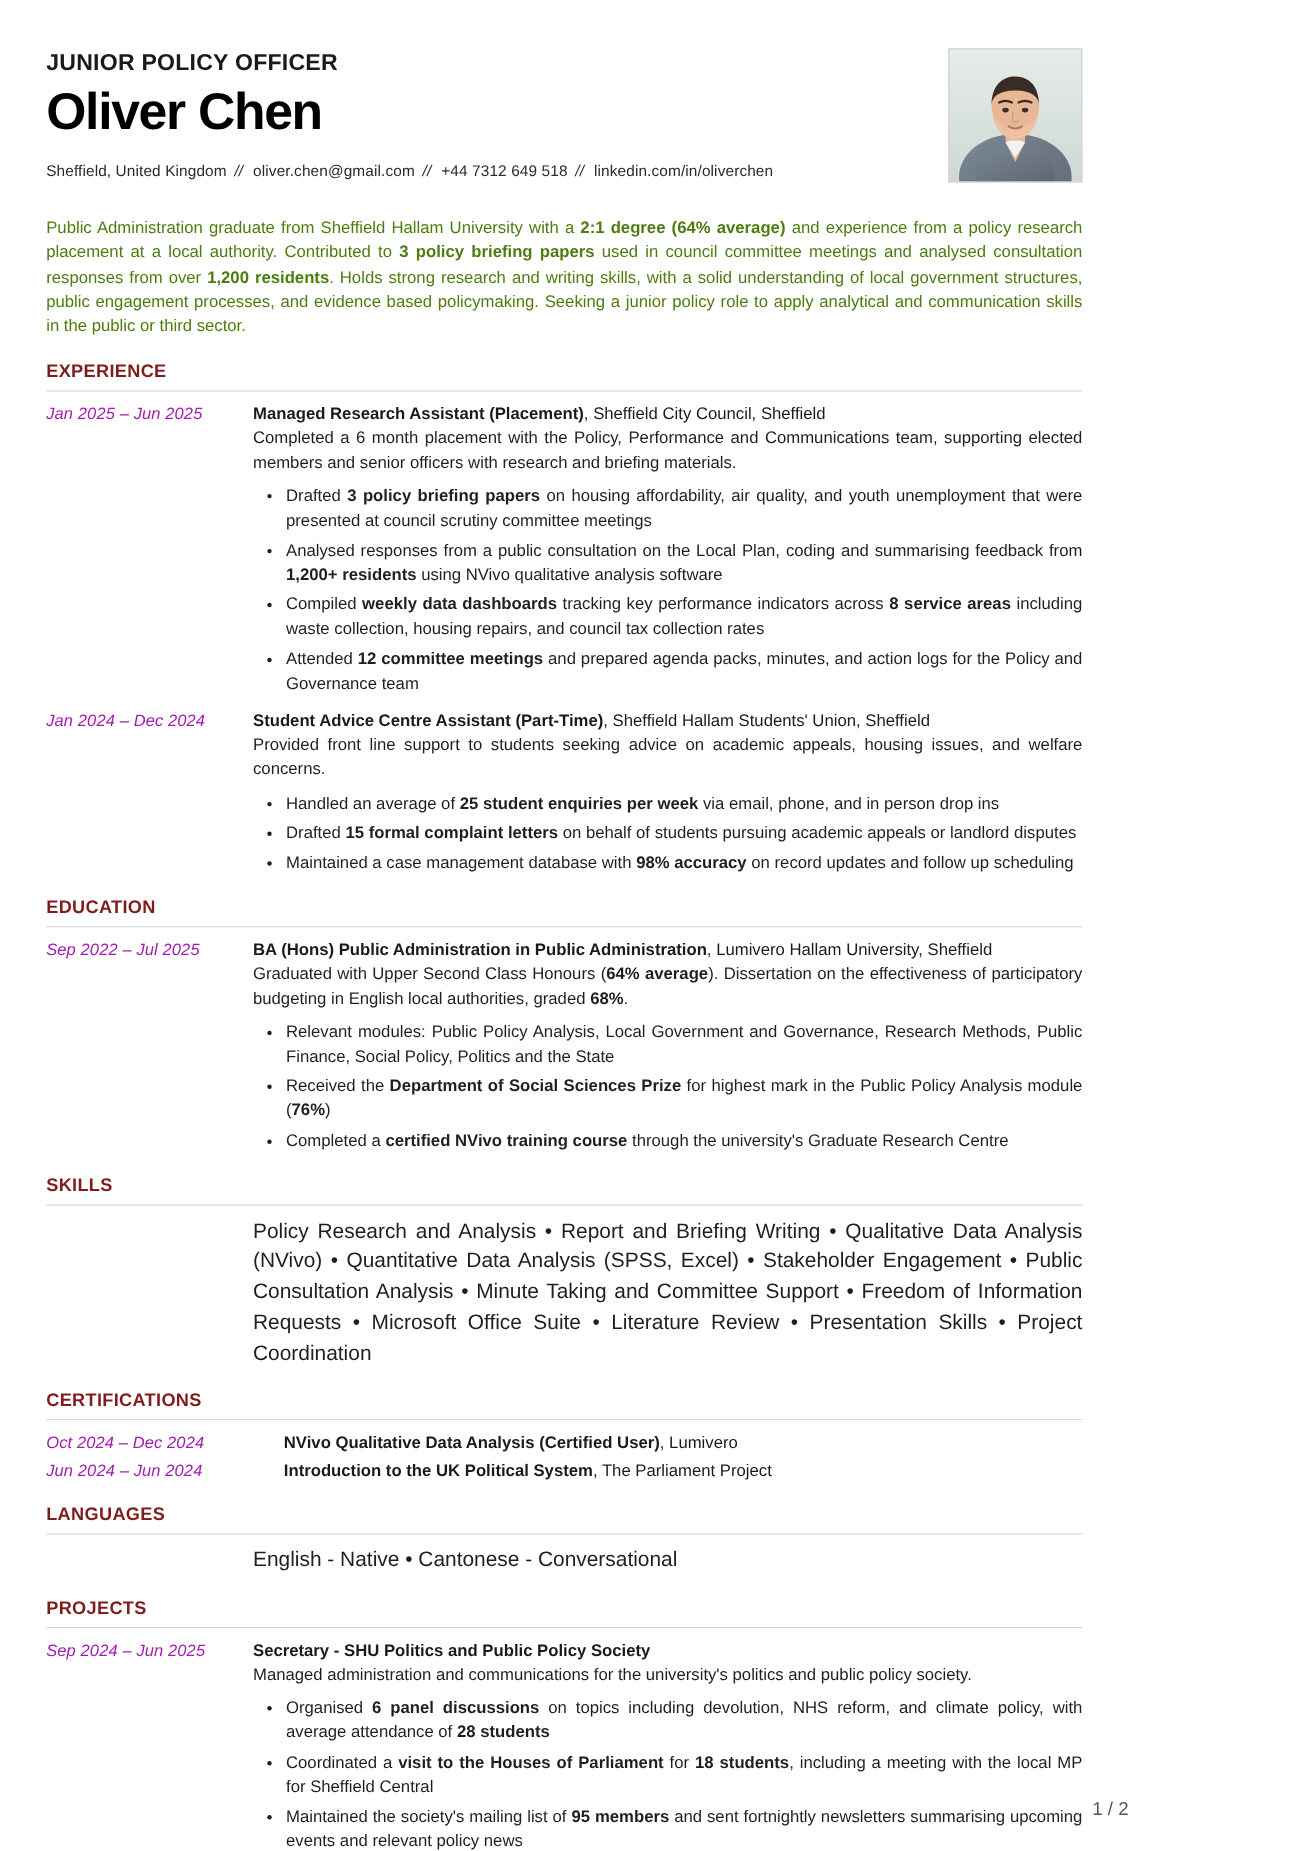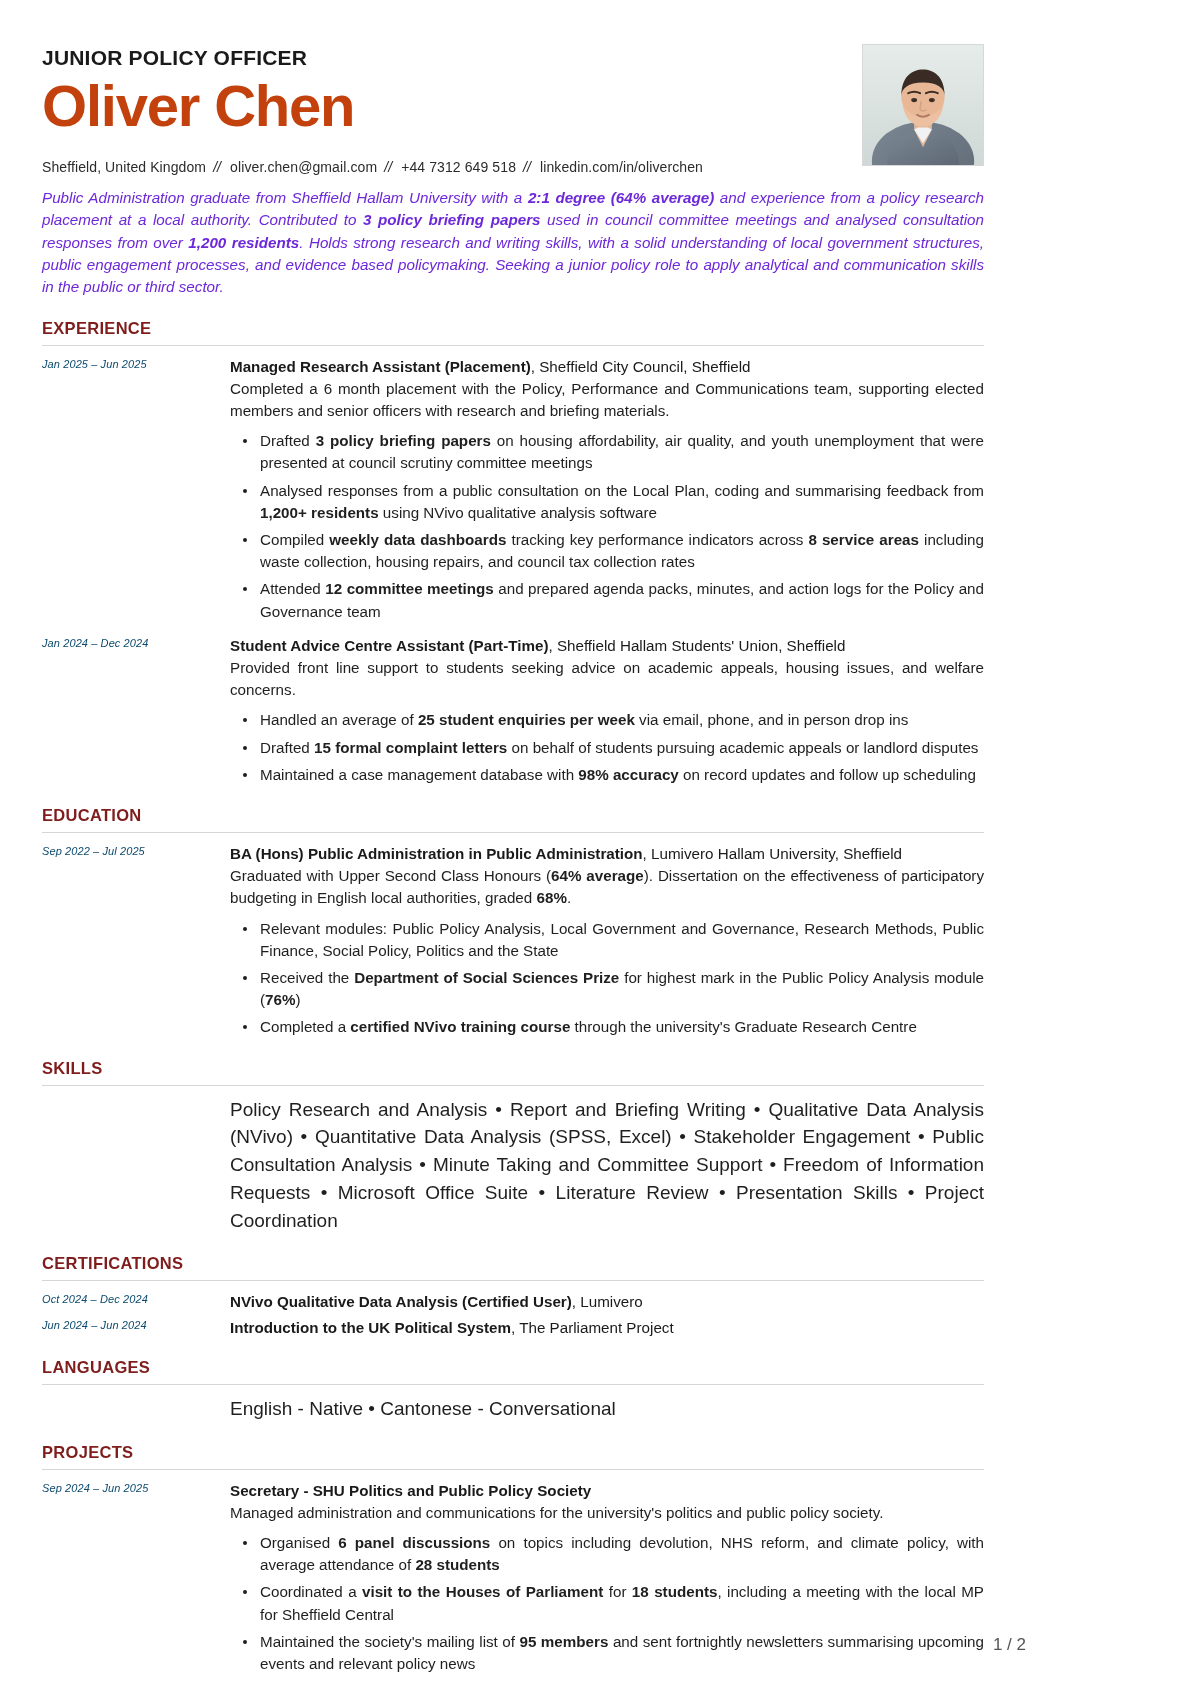--- a/index.html
+++ b/index.html
@@ -29,25 +29,25 @@
   .header-left { flex: 1; padding-top: 6px; }
   .job-title {
     font-size: 21px;
     font-weight: bold;
     letter-spacing: 0.2px;
     color: #1a1a1a;
     margin: 0 0 6px 0;
     text-transform: uppercase;
   }
   .full-name {
-    font-size: 58px;
+    font-size: 47px;
     font-weight: bold;
     letter-spacing: -1.2px;
     line-height: 1.05;
-    color: #c2410c;
+    color: #000000;
     margin: 0 0 22px 0;
   }
   .contact-line {
     font-size: 14px;
     color: #2b2b2b;
     letter-spacing: 0.1px;
     display: flex;
     flex-wrap: wrap;
     align-items: baseline;
   }
@@ -64,26 +64,25 @@
     border: 1px solid #d8d8d8;
     overflow: hidden;
     position: relative;
     background: #cfd6dc;
     margin-top: 4px;
   }
   .photo svg { display: block; width: 100%; height: 100%; }
 
   
   .summary {
-    margin-top: 12px;
+    margin-top: 31px;
     font-size: 15.2px;
     line-height: 1.47;
-    color: #6d28d9;
+    color: #4d7c0f;
     text-align: justify;
-    font-style: italic;
   }
   .summary b { font-weight: bold; }
 
   
   .section { margin-top: 20px; }
   .section-title {
     font-size: 16.5px;
     font-weight: bold;
     letter-spacing: 0.3px;
     text-transform: uppercase;
@@ -98,23 +97,23 @@
   }
   .entry {
     display: flex;
     align-items: flex-start;
     margin-bottom: 12px;
   }
   .entry:last-child { margin-bottom: 0; }
   .entry-date {
     flex: 0 0 188px;
     width: 188px;
-    font-size: 11px;
+    font-size: 15px;
     font-style: italic;
-    color: #0c4a6e;
+    color: #a21caf;
     padding-top: 2px;
     letter-spacing: 0.1px;
   }
   .entry-body { flex: 1; min-width: 0; }
   .entry-heading {
     font-size: 15.2px;
     line-height: 1.4;
     color: #1a1a1a;
   }
   .entry-heading b { font-weight: bold; }
@@ -156,21 +155,21 @@
     align-items: flex-start;
   }
   .plain-block .spacer { flex: 0 0 188px; width: 188px; }
   .plain-text {
     flex: 1;
     font-size: 19px;
     line-height: 1.46;
     color: #1f1f1f;
     text-align: justify;
   }
-  .cert-entry { margin-bottom: 4px; }
+  .cert-entry { margin-bottom: 4px; gap: 28px; }
 
   
   .footer {
     position: absolute;
     left: 0;
     right: 0;
     bottom: 28px;
     text-align: right;
     font-size: 17px;
     color: #555555;

